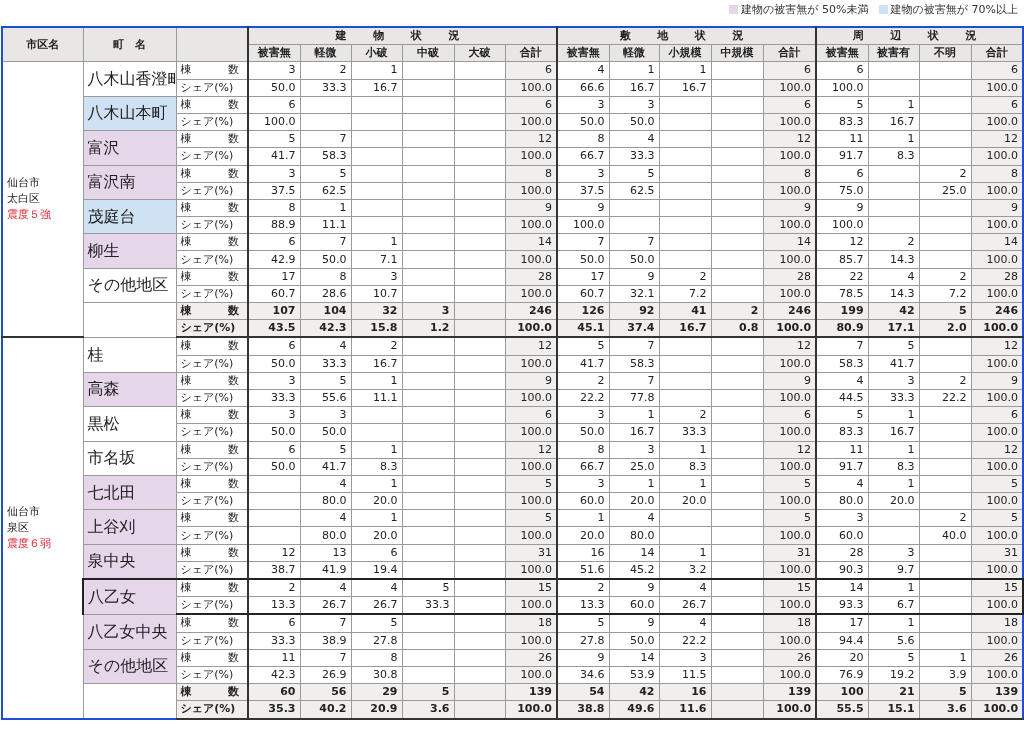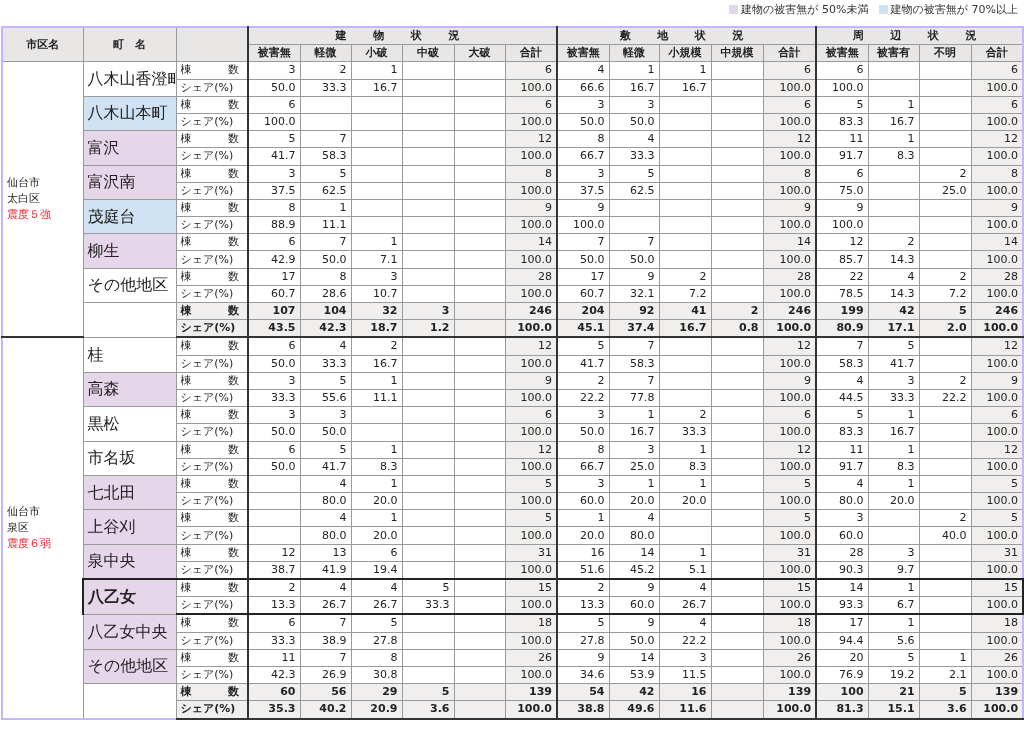--- a/index.html
+++ b/index.html
@@ -20,24 +20,24 @@
   td.town{text-align:left;padding-left:8px;vertical-align:middle;font-size:16px;}
   .pink{background:#e6d6e9;}
   .blue{background:#cfe2f4;}
   .white{background:#fff;}
   tr.sum td{font-weight:bold;}
   td.blank-sum{background:#fff;}
   
   .bl{border-left:2px solid #333 !important;}
   .bt{border-top:2px solid #333 !important;}
   .bb{border-bottom:2px solid #333 !important;}
-  table.grid{border:2px solid #c4b5fd;}
+  table.grid{border:2px solid #1d4ed8;}
   .hl-top td{border-top:2px solid #222 !important;}
   .hl-bot td{border-bottom:2px solid #222 !important;}
-  .hl-left{border-left:2px solid #222 !important;font-weight:bold;}
+  .hl-left{border-left:2px solid #222 !important;}
   .hl-right{border-right:2px solid #222 !important;}
 </style>
 </head>
 <body>
 
 <div class="legend">
   <span class="item">
     <span class="sw" style="background:#e6d6e9"></span>
     <span>建物の被害無が 50%未満</span>
   </span>
@@ -402,35 +402,35 @@
             <span>棟</span>
             <span>数</span>
           </span>
         </td>
         <td class="num bl tot">107</td>
         <td class="num tot">104</td>
         <td class="num tot">32</td>
         <td class="num tot">3</td>
         <td class="num tot"></td>
         <td class="num tot tot">246</td>
-        <td class="num bl tot">204</td>
+        <td class="num bl tot">126</td>
         <td class="num tot">92</td>
         <td class="num tot">41</td>
         <td class="num tot">2</td>
         <td class="num tot tot">246</td>
         <td class="num bl tot">199</td>
         <td class="num tot">42</td>
         <td class="num tot">5</td>
         <td class="num tot tot">246</td>
       </tr>
       <tr class="sum">
         <td class="lbl tot bb" style="background: rgb(241, 239, 237); font-weight: bold;">シェア(%)</td>
         <td class="num bl tot bb">43.5</td>
         <td class="num tot bb">42.3</td>
-        <td class="num tot bb">18.7</td>
+        <td class="num tot bb">15.8</td>
         <td class="num tot bb">1.2</td>
         <td class="num tot bb"></td>
         <td class="num tot bb">100.0</td>
         <td class="num bl tot bb">45.1</td>
         <td class="num tot bb">37.4</td>
         <td class="num tot bb">16.7</td>
         <td class="num tot bb">0.8</td>
         <td class="num tot bb">100.0</td>
         <td class="num bl tot bb">80.9</td>
         <td class="num tot bb">17.1</td>
@@ -721,21 +721,21 @@
       <tr>
         <td class="lbl tot" style="background: rgb(255, 255, 255);">シェア(%)</td>
         <td class="num bl">38.7</td>
         <td class="num">41.9</td>
         <td class="num">19.4</td>
         <td class="num"></td>
         <td class="num"></td>
         <td class="num tot">100.0</td>
         <td class="num bl">51.6</td>
         <td class="num">45.2</td>
-        <td class="num">5.1</td>
+        <td class="num">3.2</td>
         <td class="num"></td>
         <td class="num tot">100.0</td>
         <td class="num bl">90.3</td>
         <td class="num">9.7</td>
         <td class="num"></td>
         <td class="num tot">100.0</td>
       </tr>
       <tr class="hl-top">
         <td class="town pink hl-left" rowspan="2">八乙女</td>
         <td class="lbl tot" style="background: rgb(255, 255, 255);">
@@ -852,21 +852,21 @@
         <td class="num"></td>
         <td class="num"></td>
         <td class="num tot">100.0</td>
         <td class="num bl">34.6</td>
         <td class="num">53.9</td>
         <td class="num">11.5</td>
         <td class="num"></td>
         <td class="num tot">100.0</td>
         <td class="num bl">76.9</td>
         <td class="num">19.2</td>
-        <td class="num">2.1</td>
+        <td class="num">3.9</td>
         <td class="num tot">100.0</td>
       </tr>
       <tr class="sum">
         <td rowspan="2" class="blank-sum"></td>
         <td class="lbl tot" style="background: rgb(241, 239, 237); font-weight: bold;">
           <span class="wrap">
             <span>棟</span>
             <span>数</span>
           </span>
         </td>
@@ -892,19 +892,19 @@
         <td class="num tot bb">40.2</td>
         <td class="num tot bb">20.9</td>
         <td class="num tot bb">3.6</td>
         <td class="num tot bb"></td>
         <td class="num tot bb">100.0</td>
         <td class="num bl tot bb">38.8</td>
         <td class="num tot bb">49.6</td>
         <td class="num tot bb">11.6</td>
         <td class="num tot bb"></td>
         <td class="num tot bb">100.0</td>
-        <td class="num bl tot bb">81.3</td>
+        <td class="num bl tot bb">55.5</td>
         <td class="num tot bb">15.1</td>
         <td class="num tot bb">3.6</td>
         <td class="num tot bb">100.0</td>
       </tr>
     </tbody>
 </table>
 
 </body></html>

